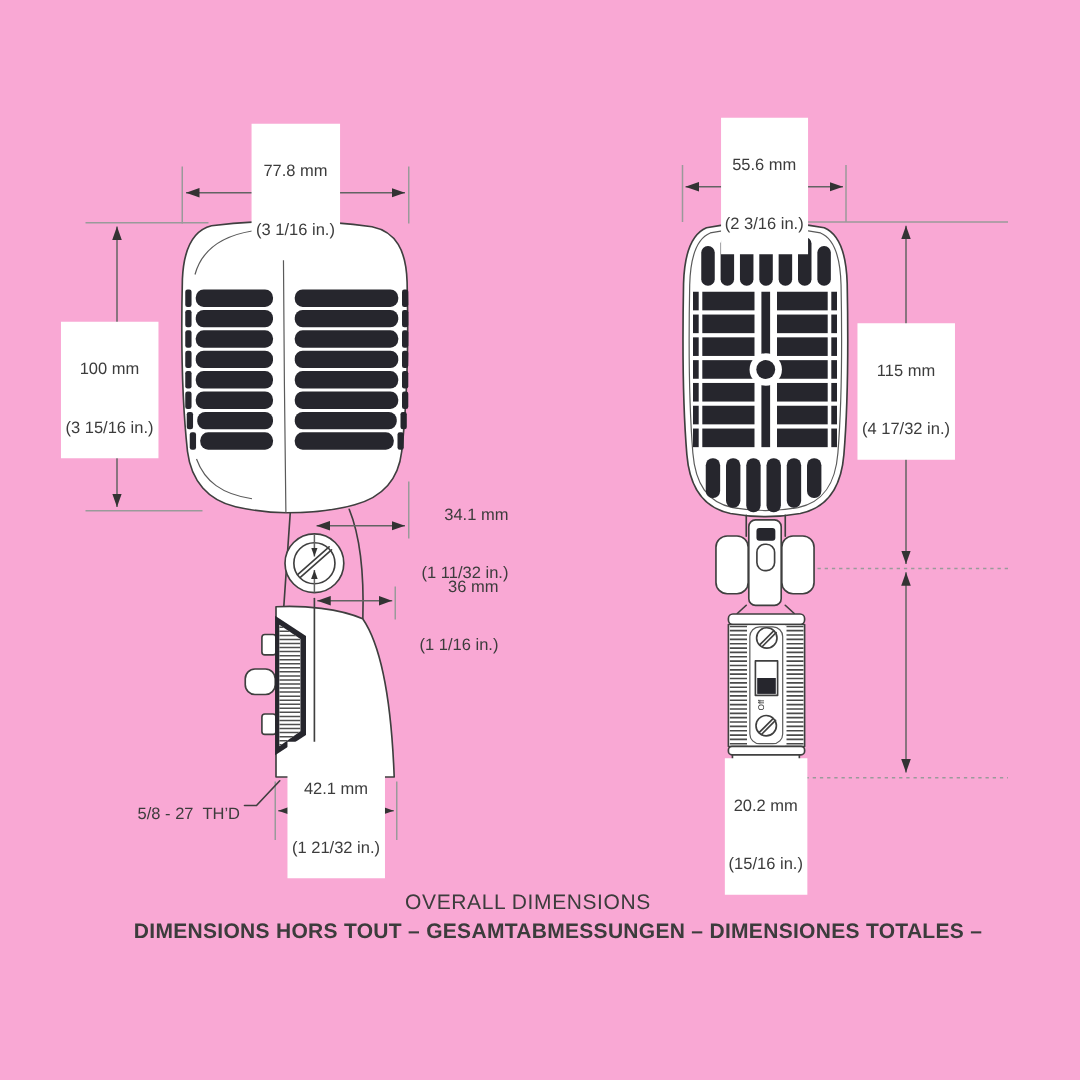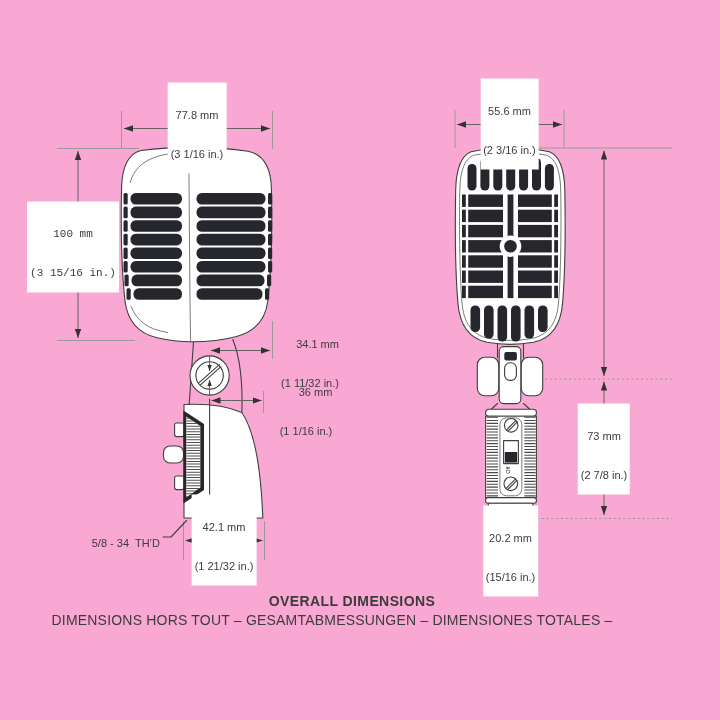--- a/index.html
+++ b/index.html
@@ -8,21 +8,21 @@
   .stage svg{position:absolute;left:0;top:0;}
   .lbl{position:absolute;transform:translate(-50%,-50%);text-align:center;
        font-size:11px;line-height:13px;color:#3c3c3c;background:#fff;
        padding:0 3px;white-space:pre;}
   .lbl.right-anchor{transform:translate(-100%,-50%);text-align:right;}
   .lbl.nobg{background:transparent;text-align:right;}
   .off-lbl{position:absolute;transform:translate(-50%,-50%) rotate(-90deg);
        font-size:5.5px;line-height:6px;color:#2a2a2a;background:transparent;padding:0;}
   .caption{position:absolute;transform:translate(-50%,-50%);white-space:pre;
        color:#3c3c3c;text-align:center;}
-  .caption.l1{font-size:14px;letter-spacing:.4px;font-weight:bold;}
+  .caption.l1{font-size:14px;letter-spacing:.4px;}
   .caption.l2{font-size:14px;letter-spacing:.2px;}
   .ink{stroke:#3f3f3f;fill:none;stroke-width:1.1;stroke-linecap:round;stroke-linejoin:round;}
   .inkthin{stroke:#5a5a5a;fill:none;stroke-width:.8;}
   .wfill{fill:#fff;}
   .dark{fill:#26262d;stroke:none;}
   .ext{stroke:#9a9a9a;fill:none;stroke-width:1;}
   .extd{stroke:#9a9a9a;fill:none;stroke-width:1;stroke-dasharray:2.2 2.6;}
   .dim{stroke:#636363;fill:none;stroke-width:1;}
 </style>
 </head>
@@ -246,58 +246,58 @@
     <path class="dim" d="M604,381.5 V515" marker-start="url(#ah)" marker-end="url(#ah)"></path>
     <path class="dim" d="M488,531.5 H532.5" marker-start="url(#ah)" marker-end="url(#ah)"></path>
   </g>
 </svg>
 
 <div class="lbl" style="left:197px;top:128px;">
   <div>77.8 mm</div>
   <div>(3 1/16 in.)</div>
 </div>
 
-<div class="lbl" style="left:73px;top:247px;font-family:Liberation Mono, monospace;">
+<div class="lbl" style="left:73px;top:260px;">
   <div>100 mm</div>
   <div>(3 15/16 in.)</div>
 </div>
 
 <div class="lbl nobg" style="left:310px;top:357px;">
   <div>34.1 mm</div>
   <div>(1 11/32 in.)</div>
 </div>
 
 <div class="lbl nobg" style="left:306px;top:405px;">
   <div>36 mm</div>
   <div>(1 1/16 in.)</div>
 </div>
 
 <div class="lbl right-anchor nobg" style="left:163px;top:536.5px;">
-  <div>5/8 - 34  TH’D</div>
+  <div>5/8 - 27  TH’D</div>
 </div>
 
 <div class="lbl" style="left:224px;top:540px;">
   <div>42.1 mm</div>
   <div>(1 21/32 in.)</div>
 </div>
 
 <div class="lbl" style="left:509.5px;top:124px;">
   <div>55.6 mm</div>
   <div>(2 3/16 in.)</div>
 </div>
 
-
-<div class="lbl" style="left:604px;top:449px;">
-  <div>73 mm</div>
-  <div>(2 7/8 in.)</div>
-</div>
+<div class="lbl" style="left:604px;top:261px;">
+  <div>115 mm</div>
+  <div>(4 17/32 in.)</div>
+</div>
+
 
 <div class="lbl" style="left:510.5px;top:551px;">
   <div>20.2 mm</div>
   <div>(15/16 in.)</div>
 </div>
 
 <div class="off-lbl" style="left:507.5px;top:470px;">Off</div>
 
 <div class="caption l1" style="left:352px;top:601px;">OVERALL DIMENSIONS</div>
-<div class="caption l2" style="left:332px;top:620px;">DIMENSIONS HORS TOUT – GESAMTABMESSUNGEN – DIMENSIONES TOTALES –</div>
+<div class="caption l2" style="left:372px;top:620px;font-weight:bold;">DIMENSIONS HORS TOUT – GESAMTABMESSUNGEN – DIMENSIONES TOTALES –</div>
 
 </div>
 
 </body></html>

